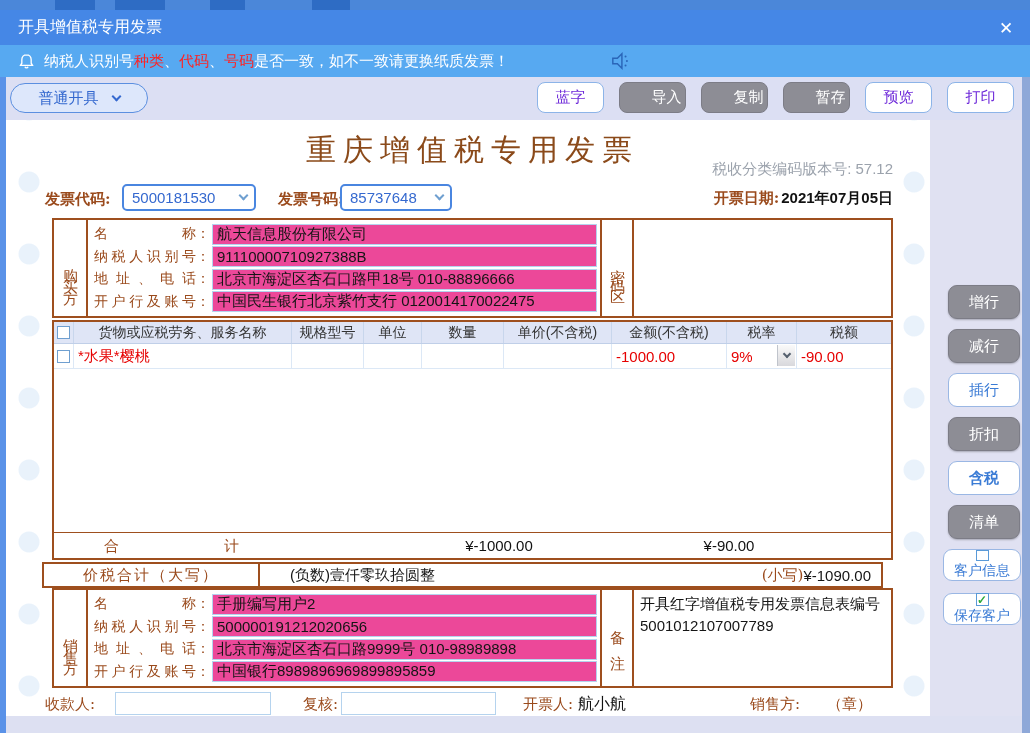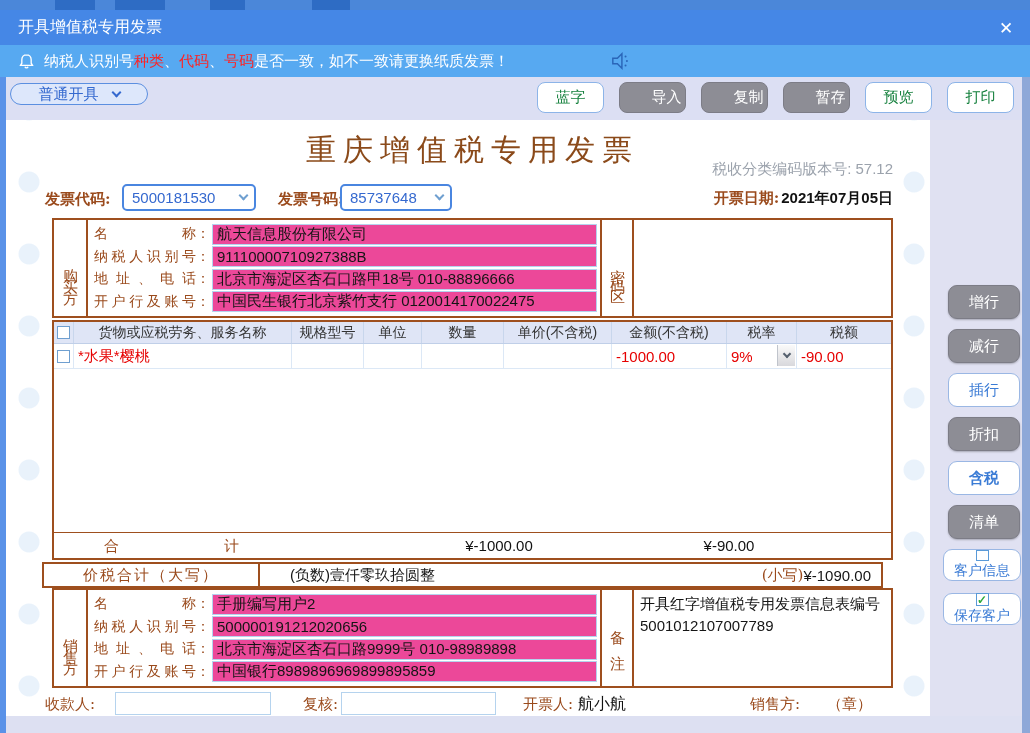--- a/index.html
+++ b/index.html
@@ -19,29 +19,29 @@
 
   
   .noticebar { position:absolute; top:45px; left:0; right:0; height:32px; background:#57a9f1;
                color:#fff; display:flex; align-items:center; font-size:15px; padding-left:18px; }
   .noticebar .red { color:#ff2222; }
   .bell { margin-right:9px; display:flex; }
   .speaker { position:absolute; left:610px; top:6px; display:flex; }
 
   
   .toolbar { position:absolute; top:77px; left:6px; right:8px; height:43px; background:#dcdff3; }
-  .mode-select { position:absolute; left:4px; top:6px; width:138px; height:22px;
+  .mode-select { position:absolute; left:4px; top:6px; width:138px; height:30px;
                  border:1px solid #5b8fe0; border-radius:15px; background:#dde7fb; color:#3569cf;
                  font-size:15px; display:flex; align-items:center; justify-content:center; gap:14px; cursor:pointer; }
   .chev { width:7px; height:7px; border-right:2px solid #3569cf; border-bottom:2px solid #3569cf;
           transform:rotate(45deg); margin-top:-4px; }
   .tb-btns { position:absolute; left:531px; top:5px; display:flex; gap:15px; }
   .btn { width:67px; height:31px; border-radius:8px; font-size:15px; display:flex;
          align-items:center; justify-content:center; cursor:pointer; }
-  .btn-outline { background:#fff; border:1px solid #8cb4e8; color:#15803d; }
+  .btn-outline { background:#fff; border:1px solid #8cb4e8; color:#6d28d9; }
   .btn-gray { background:#8d8d95; border:1px solid #7c7c86; color:#fff;padding-left:28px; }
 
   
   .paper { position:absolute; top:120px; left:6px; width:924px; height:596px; background:#fff;
            background-image:
              radial-gradient(circle, #e9f2fb 10px, rgba(255,255,255,0) 11px),
              radial-gradient(circle, #e9f2fb 10px, rgba(255,255,255,0) 11px);
            background-size:44px 72px, 44px 72px;
            background-position:1px 26px, 886px 26px;
            background-repeat:repeat-y, repeat-y; }

